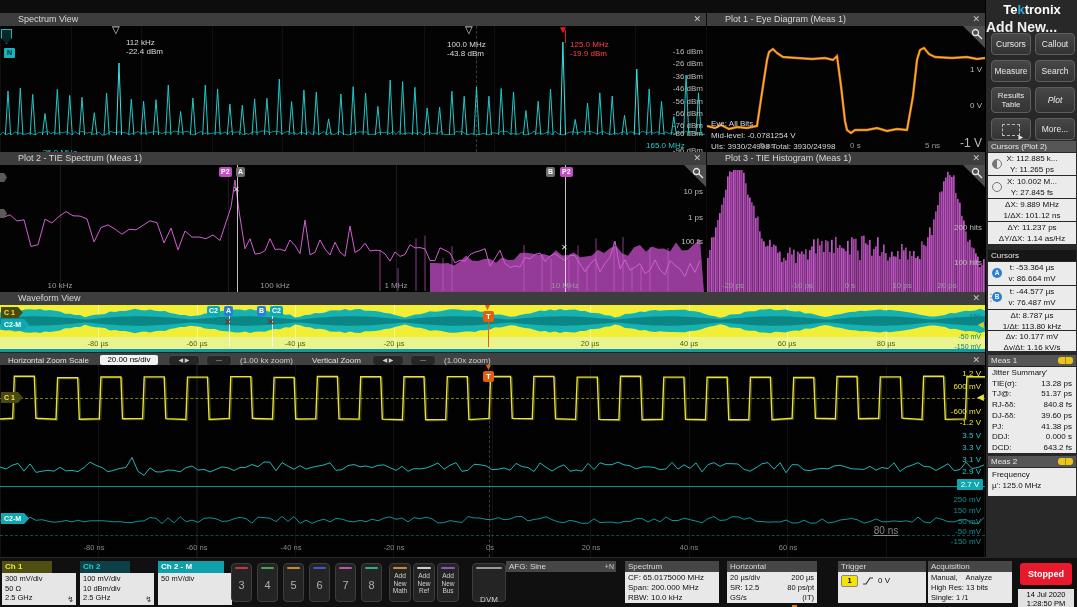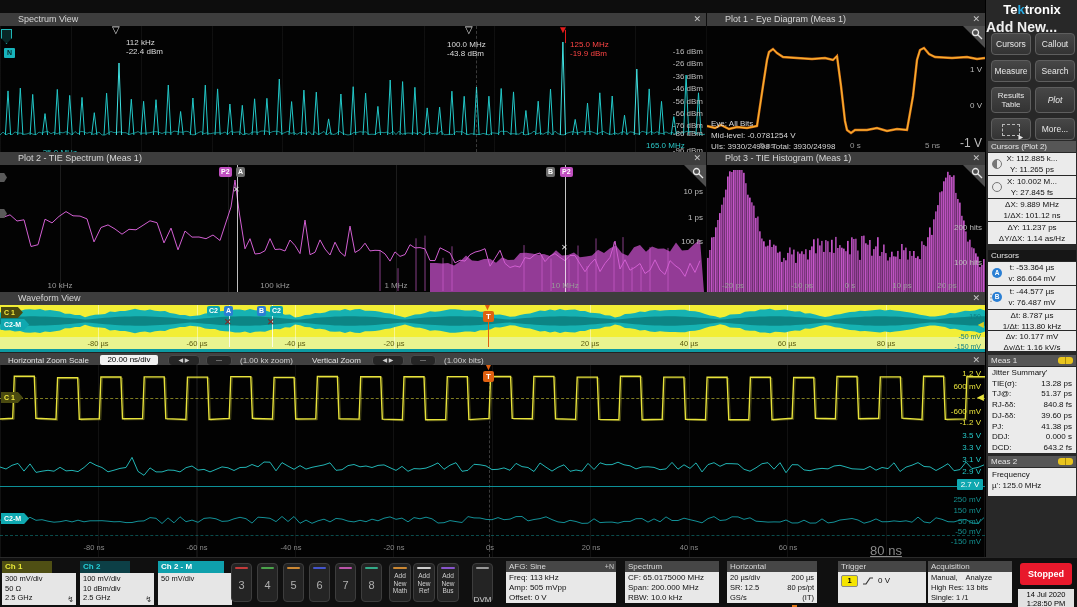--- a/index.html
+++ b/index.html
@@ -416,21 +416,21 @@
 
   <div class="abs" id="zoombar" style="left:0;top:352px;width:985px;height:13px;background:#414141;border-top:1px solid #222;box-sizing:border-box;">
     <span class="lbl" style="left:8px;top:3px;color:#e2e2e2;">Horizontal Zoom Scale</span>
     <input id="hz-input" readonly="" style="position: absolute; left: 100px; top: 1.5px; width: 58px; height: 10px; border: none; border-radius: 2px; background: rgb(242, 242, 242); font-size: 8px; font-family: &quot;Liberation Sans&quot;, sans-serif; text-align: center; padding: 0px;" value="20.00 ns/div">
     <span class="zbtn" style="left:168px;width:30px;">◀ ▶</span>
     <span class="zbtn" style="left:206px;width:24px;">—</span>
     <span class="lbl" style="left:240px;top:3px;color:#cfcfcf;">(1.00 kx zoom)</span>
     <span class="lbl" style="left:312px;top:3px;color:#e2e2e2;">Vertical Zoom</span>
     <span class="zbtn" style="left:372px;width:30px;">◀ ▶</span>
     <span class="zbtn" style="left:410px;width:24px;">—</span>
-    <span class="lbl" style="left:444px;top:3px;color:#cfcfcf;">(1.00x bits)</span>
+    <span class="lbl" style="left:444px;top:3px;color:#cfcfcf;">(1.00x zoom)</span>
     <span class="px" style="top:2px;">✕</span>
   </div>
 
   <div class="plot dotgrid" id="zoom-view" style="left: 0px; top: 365px; width: 985px; height: 192px; background: repeating-linear-gradient(90deg, rgba(255, 255, 255, 0.06) 0px, rgba(255, 255, 255, 0.06) 1px, transparent 1px, transparent 98.5px) 98px 0px, none 4px 5px rgb(2, 2, 2);">
       <div style="position: absolute; left: 489px; top: 16px; width: 0px; height: 176px; border-left: 1px dashed rgba(210, 210, 210, 0.28);"></div>
       <svg width="985" height="60" style="left: 0px; top: 2px;">
         <path d="M0,52 L12.7,51.3 L14.3,9.2 L34.3,9.2 L35.9,51.3 L56.0,52.3 L57.6,10.8 L77.7,10.8 L79.3,52.3 L99.3,51.8 L100.9,10.0 L120.9,10.0 L122.5,51.8 L142.6,51.6 L144.2,9.9 L164.2,9.9 L165.8,51.6 L185.9,52.4 L187.5,10.1 L207.5,10.1 L209.1,52.4 L229.2,51.4 L230.8,9.6 L250.8,9.6 L252.4,51.4 L272.5,52.0 L274.1,10.4 L294.1,10.4 L295.7,52.0 L315.8,51.8 L317.4,9.5 L337.4,9.5 L339.0,51.8 L359.1,52.1 L360.7,9.7 L380.7,9.7 L382.3,52.1 L402.4,52.8 L404.0,9.7 L424.0,9.7 L425.6,52.8 L445.7,52.6 L447.3,9.6 L467.3,9.6 L468.9,52.6 L489.0,51.4 L490.6,9.5 L510.6,9.5 L512.2,51.4 L532.3,51.7 L533.9,9.4 L553.9,9.4 L555.5,51.7 L575.6,52.4 L577.2,10.1 L597.3,10.1 L598.9,52.4 L618.9,52.7 L620.5,9.3 L640.5,9.3 L642.1,52.7 L662.2,52.2 L663.8,10.1 L683.9,10.1 L685.5,52.2 L705.5,52.7 L707.1,10.3 L727.1,10.3 L728.8,52.7 L748.8,52.7 L750.4,10.2 L770.4,10.2 L772.0,52.7 L792.1,51.3 L793.7,10.5 L813.8,10.5 L815.4,51.3 L835.4,51.8 L837.0,9.5 L857.0,9.5 L858.6,51.8 L878.7,51.2 L880.3,9.9 L900.4,9.9 L902.0,51.2 L922.0,52.4 L923.6,9.3 L943.6,9.3 L945.3,52.4 L965.3,51.9 L966.9,9.8 L986.9,9.8 L988.5,51.9 L1008.6,52.7 L1010.2,9.9 L1030.3,9.9 L1031.8,52.7" stroke="#e8e33c" stroke-width="1.4" fill="none"></path>
         <path d="M0,52 L12.7,51.3 L14.3,9.2 L34.3,9.2 L35.9,51.3 L56.0,52.3 L57.6,10.8 L77.7,10.8 L79.3,52.3 L99.3,51.8 L100.9,10.0 L120.9,10.0 L122.5,51.8 L142.6,51.6 L144.2,9.9 L164.2,9.9 L165.8,51.6 L185.9,52.4 L187.5,10.1 L207.5,10.1 L209.1,52.4 L229.2,51.4 L230.8,9.6 L250.8,9.6 L252.4,51.4 L272.5,52.0 L274.1,10.4 L294.1,10.4 L295.7,52.0 L315.8,51.8 L317.4,9.5 L337.4,9.5 L339.0,51.8 L359.1,52.1 L360.7,9.7 L380.7,9.7 L382.3,52.1 L402.4,52.8 L404.0,9.7 L424.0,9.7 L425.6,52.8 L445.7,52.6 L447.3,9.6 L467.3,9.6 L468.9,52.6 L489.0,51.4 L490.6,9.5 L510.6,9.5 L512.2,51.4 L532.3,51.7 L533.9,9.4 L553.9,9.4 L555.5,51.7 L575.6,52.4 L577.2,10.1 L597.3,10.1 L598.9,52.4 L618.9,52.7 L620.5,9.3 L640.5,9.3 L642.1,52.7 L662.2,52.2 L663.8,10.1 L683.9,10.1 L685.5,52.2 L705.5,52.7 L707.1,10.3 L727.1,10.3 L728.8,52.7 L748.8,52.7 L750.4,10.2 L770.4,10.2 L772.0,52.7 L792.1,51.3 L793.7,10.5 L813.8,10.5 L815.4,51.3 L835.4,51.8 L837.0,9.5 L857.0,9.5 L858.6,51.8 L878.7,51.2 L880.3,9.9 L900.4,9.9 L902.0,51.2 L922.0,52.4 L923.6,9.3 L943.6,9.3 L945.3,52.4 L965.3,51.9 L966.9,9.8 L986.9,9.8 L988.5,51.9 L1008.6,52.7 L1010.2,9.9 L1030.3,9.9 L1031.8,52.7" stroke="#e8e33c" stroke-width="0.7" fill="none" opacity="0.45" transform="translate(1.5,1)"></path>
       </svg>
       <div style="position: absolute; left: 0px; top: 33px; width: 985px; height: 0px; border-top: 1px dashed rgba(232, 227, 60, 0.55);"></div>
@@ -460,21 +460,21 @@
       <span style="position: absolute; right: 4px; top: 162px; font-size: 8px; color: rgb(20, 144, 144);">-50 mV</span>
       <span style="position: absolute; right: 4px; top: 172px; font-size: 8px; color: rgb(20, 144, 144);">-150 mV</span>
       <span class="tick" style="position: absolute; left: 94px; top: 178px; font-size: 7.5px; color: rgb(138, 138, 138);">-80 ns</span>
       <span class="tick" style="position: absolute; left: 197px; top: 178px; font-size: 7.5px; color: rgb(138, 138, 138);">-60 ns</span>
       <span class="tick" style="position: absolute; left: 291px; top: 178px; font-size: 7.5px; color: rgb(138, 138, 138);">-40 ns</span>
       <span class="tick" style="position: absolute; left: 394px; top: 178px; font-size: 7.5px; color: rgb(138, 138, 138);">-20 ns</span>
       <span class="tick" style="position: absolute; left: 490px; top: 178px; font-size: 7.5px; color: rgb(138, 138, 138);">0s</span>
       <span class="tick" style="position: absolute; left: 591px; top: 178px; font-size: 7.5px; color: rgb(138, 138, 138);">20 ns</span>
       <span class="tick" style="position: absolute; left: 689px; top: 178px; font-size: 7.5px; color: rgb(138, 138, 138);">40 ns</span>
       <span class="tick" style="position: absolute; left: 788px; top: 178px; font-size: 7.5px; color: rgb(138, 138, 138);">60 ns</span>
-      <span class="tick" style="position: absolute; left: 886px; top: 178px; font-size: 13px; color: rgb(138, 138, 138); text-decoration: underline;">80 ns</span>
+      <span class="tick" style="position: absolute; left: 886px; top: 160px; font-size: 10px; color: rgb(138, 138, 138); text-decoration: underline;">80 ns</span>
       <div class="pennant" style="left: 1px; top: 27px; background: rgb(74, 74, 16); color: rgb(244, 234, 62);">C 1</div>
       <div class="pennant" style="left: 1px; top: 148px; background: rgb(15, 168, 176); color: rgb(255, 255, 255);">C2-M</div>
     </div>
 
   <div class="abs" id="sidebar" style="left:985px;top:0;width:92px;height:557px;background:#282828;border-left:1px solid #000;box-sizing:border-box;">
       <div style="position: absolute; left: 0px; top: 2px; width: 92px; text-align: center; font-size: 13px; font-weight: bold; color: rgb(255, 255, 255);"><span>Te</span><span style="color: rgb(41, 171, 226);">k</span><span>tronix</span></div>
       <div style="position: absolute; left: 0px; top: 19px; width: 92px; text-align: left; font-size: 14px; font-weight: bold; color: rgb(240, 240, 240);">Add New...</div>
       <div class="sbtn" style="left: 5px; top: 33px; height: 22px; line-height: 20px;">Cursors</div>
       <div class="sbtn" style="left: 49px; top: 33px; height: 22px; line-height: 20px;">Callout</div>
       <div class="sbtn" style="left: 5px; top: 60px; height: 22px; line-height: 20px;">Measure</div>
@@ -564,28 +564,23 @@
       </div>
       <div class="chn" style="left: 231px;">3<span class="stripe" style="background: rgb(194, 59, 59);"></span></div>
       <div class="chn" style="left: 257px;">4<span class="stripe" style="background: rgb(75, 163, 75);"></span></div>
       <div class="chn" style="left: 283px;">5<span class="stripe" style="background: rgb(204, 136, 51);"></span></div>
       <div class="chn" style="left: 309px;">6<span class="stripe" style="background: rgb(68, 85, 204);"></span></div>
       <div class="chn" style="left: 335px;">7<span class="stripe" style="background: rgb(187, 85, 170);"></span></div>
       <div class="chn" style="left: 361px;">8<span class="stripe" style="background: rgb(51, 170, 136);"></span></div>
       <div class="addb" style="left: 389px;">Add<br>New<br>Math<span class="stripe" style="background: rgb(204, 136, 51);"></span></div>
       <div class="addb" style="left: 413px;">Add<br>New<br>Ref<span class="stripe" style="background: rgb(207, 207, 207);"></span></div>
       <div class="addb" style="left: 437px;">Add<br>New<br>Bus<span class="stripe" style="background: rgb(136, 85, 204);"></span></div>
-      <div class="addb" style="left: 472px; width: 21px; font-size: 8px; line-height: 56px;">DVM<span class="stripe" style="background: rgb(153, 153, 153);"></span></div>
+      <div class="addb" style="left: 472px; width: 34px; font-size: 8px; line-height: 56px;">DVM<span class="stripe" style="background: rgb(153, 153, 153);"></span></div>
       <div class="bpanel" style="left: 506px; width: 110px;">
         <div class="bhead">AFG: Sine<span style="position: absolute; right: 2px; top: 0px; font-size: 7px; color: rgb(204, 204, 204);">+N</span></div>
-        <div class="bbody" style="height: 31px;">
-          <div>Freq: 113 kHz</div>
-          <div>Amp: 505 mVpp</div>
-          <div>Offset: 0 V</div>
-        </div>
       </div>
       <div class="bpanel" style="left: 625px; width: 94px;">
         <div class="bhead">Spectrum</div>
         <div class="bbody" style="height: 31px;">
           <div>CF: 65.0175000 MHz</div>
           <div>Span: 200.000 MHz</div>
           <div>RBW: 10.0 kHz</div>
         </div>
       </div>
       <div class="bpanel" style="left: 727px; width: 90px;">

